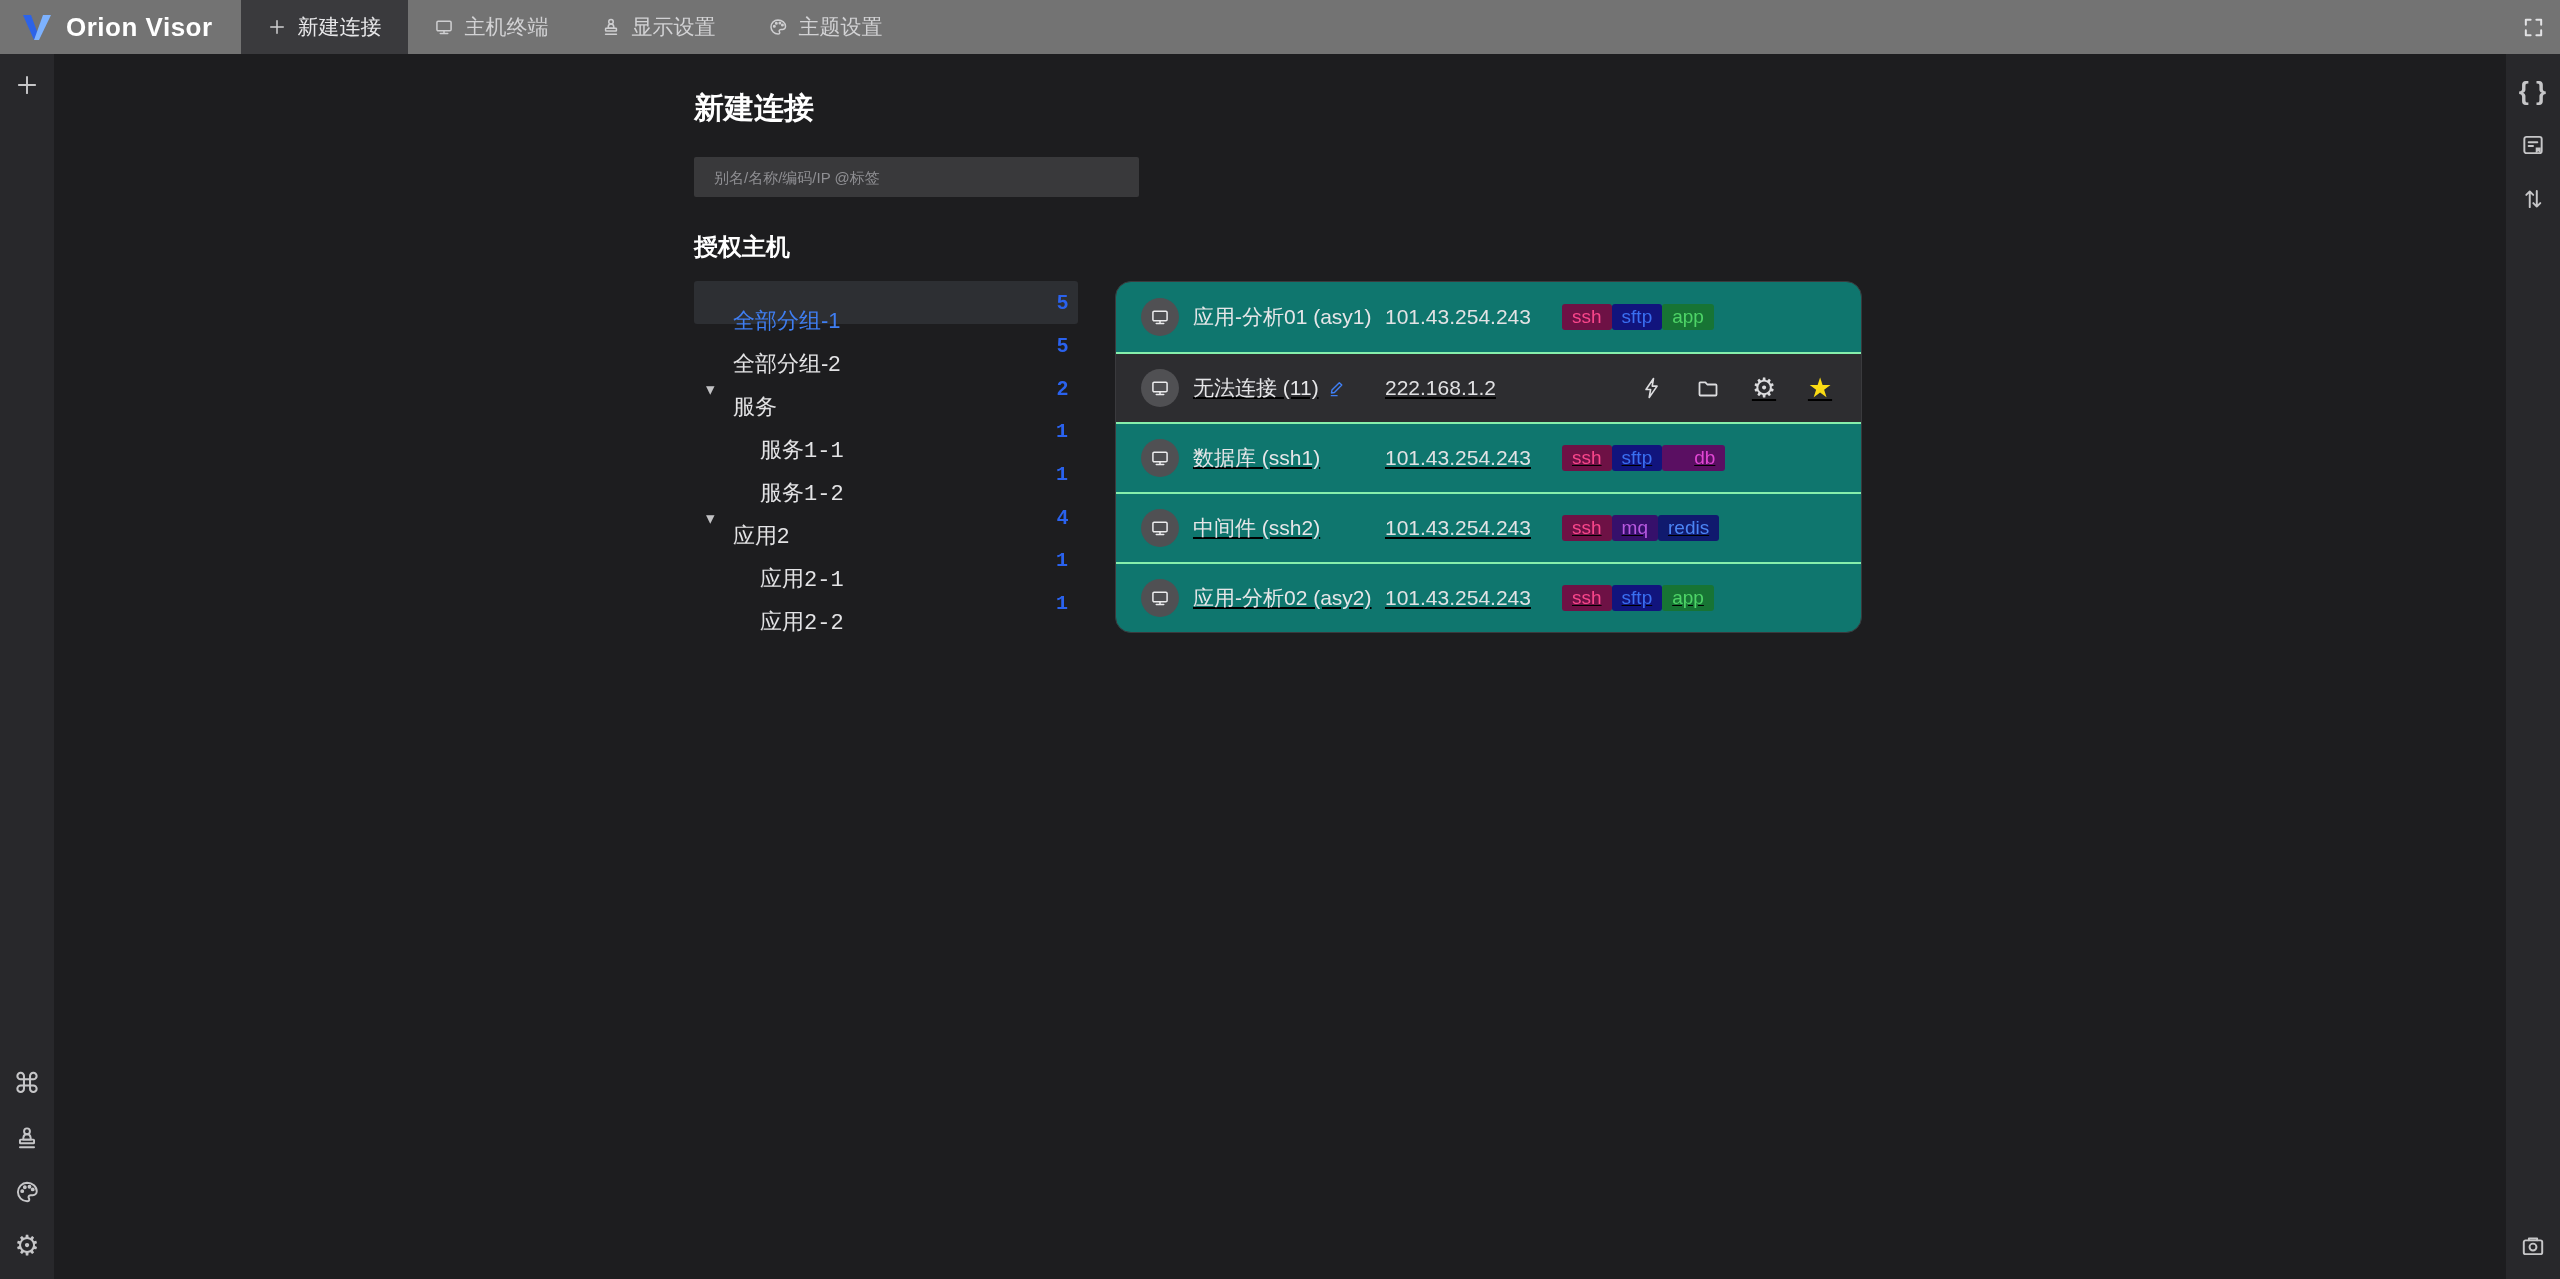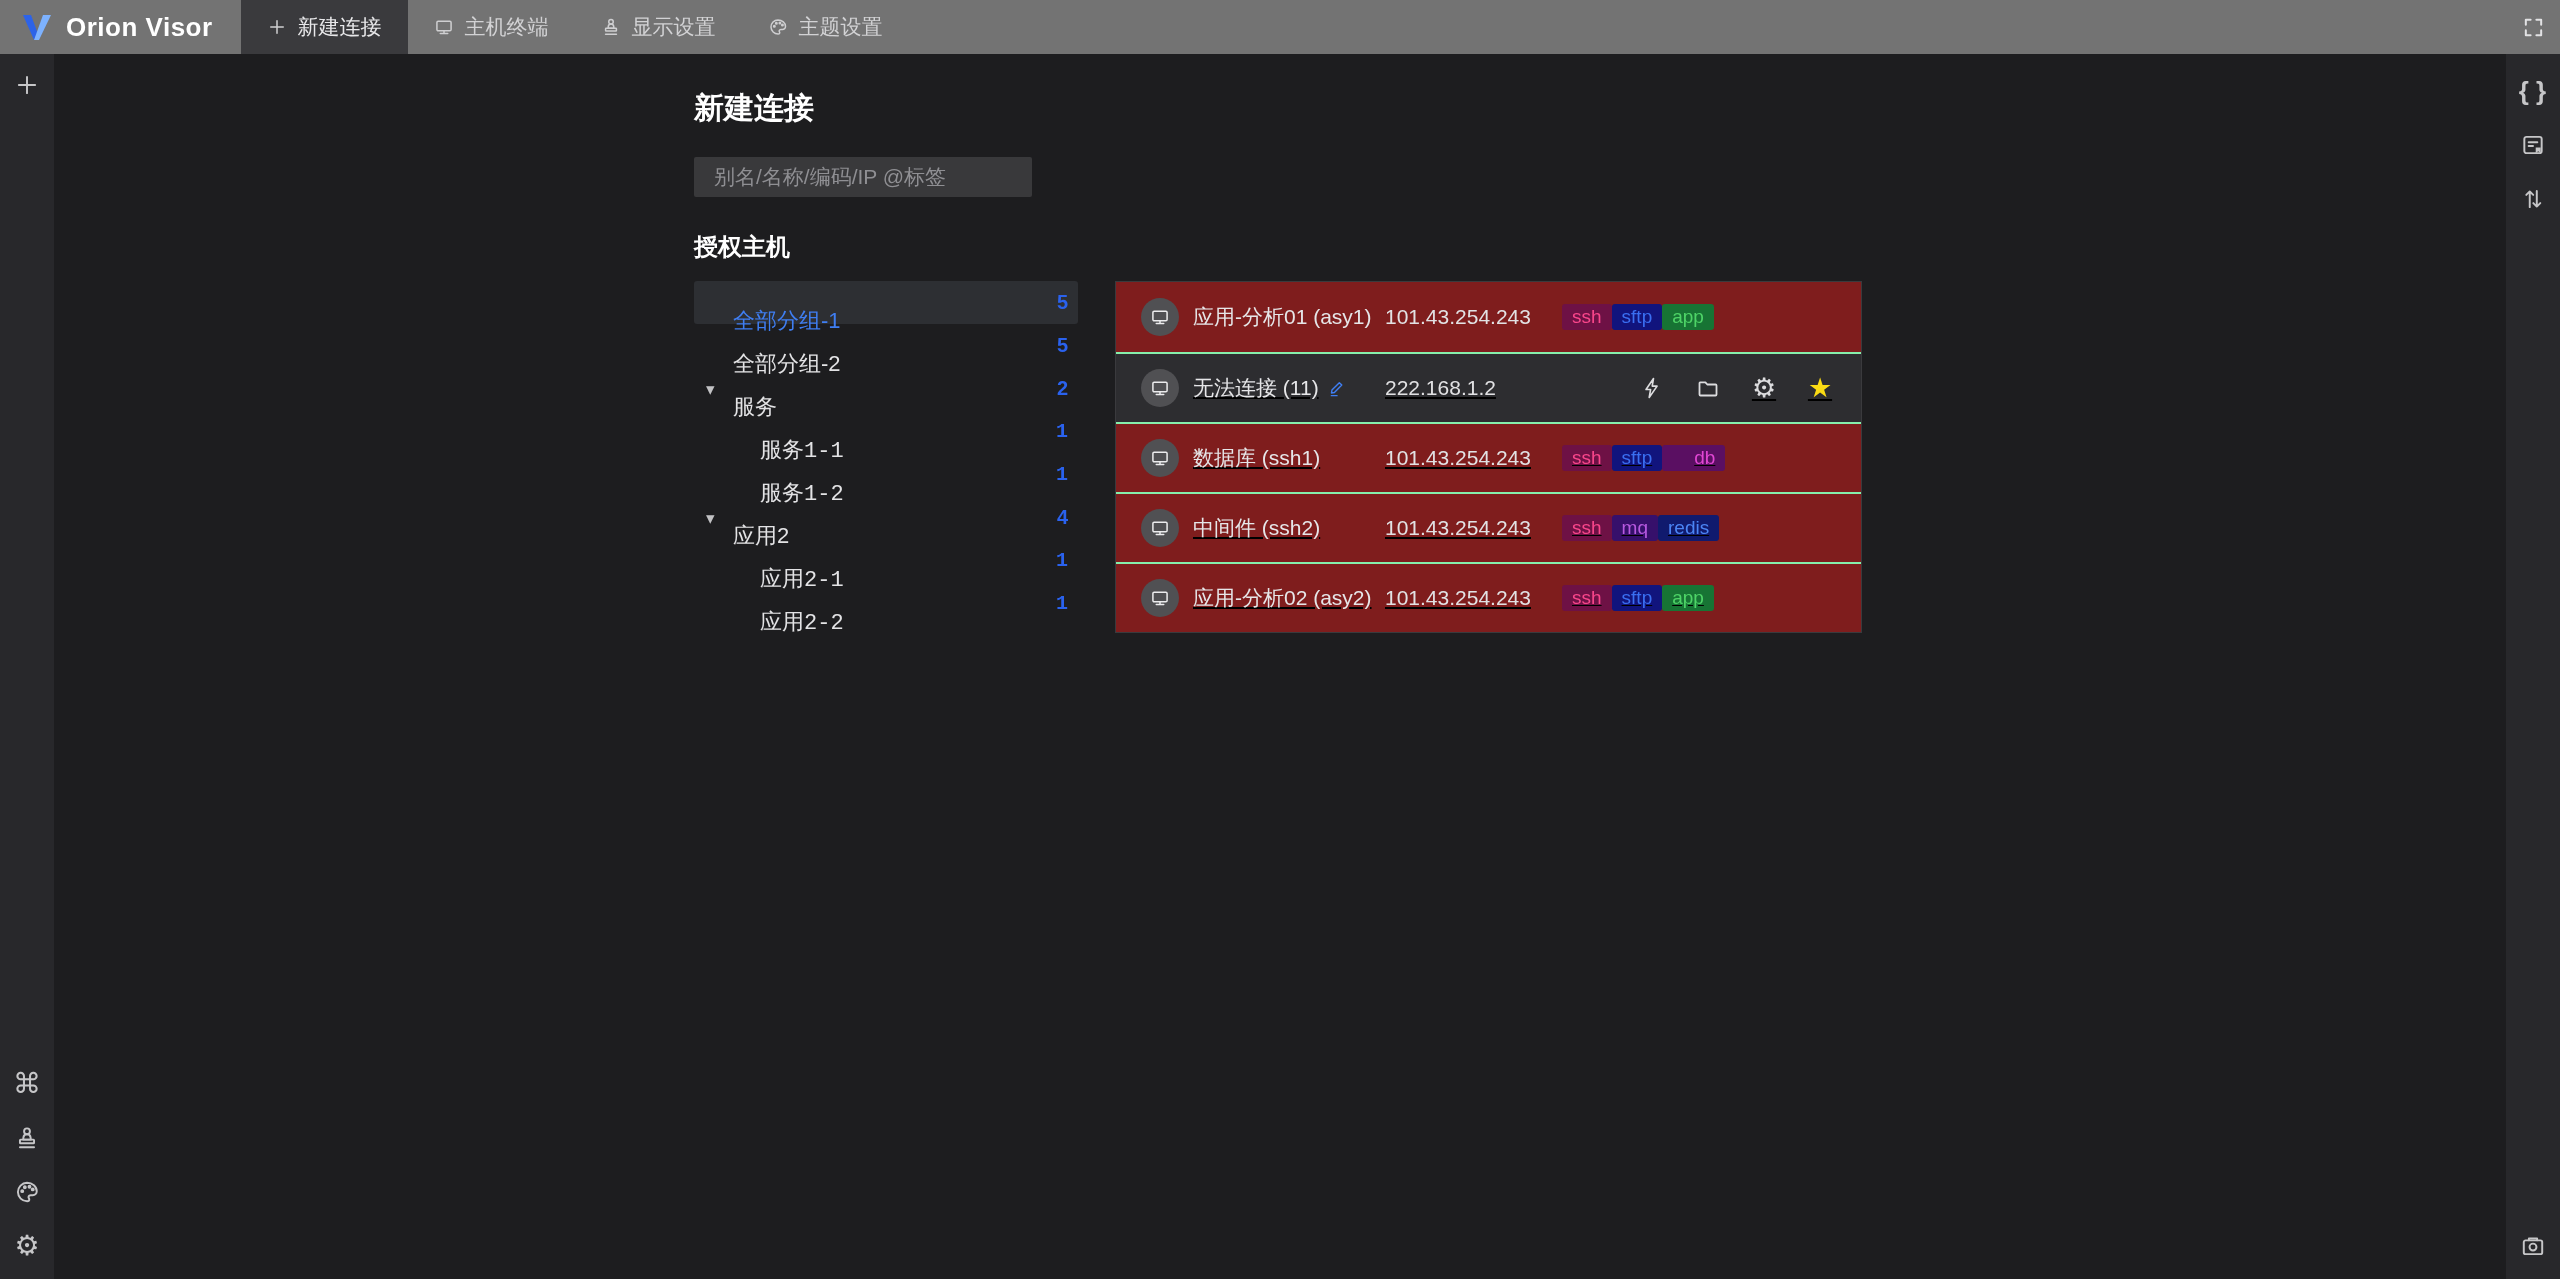--- a/index.html
+++ b/index.html
@@ -31,37 +31,37 @@
 
   
   .main { grid-row:2; grid-column:2; background:#1d1d1f; overflow:hidden; }
   .content { width:1168px; margin-left:640px; }
   .page-title { margin-top:34px; font-size:30px; font-weight:bold; color:#ffffff; }
   .toolbar { margin-top:28px; display:flex; justify-content:space-between; align-items:center; }
   .seg { display:inline-flex; align-items:center; background:#29292b; border-radius:3px; padding:3px; height:40px; }
   .seg-item { display:flex; align-items:center; height:34px; padding:0 21px; font-size:21px; color:#d4d4d6; cursor:pointer; border-radius:2px; }
   .seg-item.active { background:#3b3b3e; color:#3f7ef2; }
   .seg-div { width:1px; height:18px; background:#4c4c4e; }
-  .search-input { width:338px; height:40px; background:#39393b; border:none; border-radius:2px; color:#14b8a6; font-size:21px; padding:0 20px; outline:none; font-family:"Liberation Sans", sans-serif; }
+  .search-input { width:445px; height:40px; background:#39393b; border:none; border-radius:2px; color:#14b8a6; font-size:15px; padding:0 20px; outline:none; font-family:"Liberation Sans", sans-serif; }
   .search-input::placeholder { color:#8f8f93; }
 
   .section-heading { margin:34px 0 18px; font-size:24px; font-weight:bold; color:#ffffff; }
   .body-row { display:flex; gap:37px; align-items:flex-start; }
 
   
   .tree { width:384px; }
   .tree-row { position:relative; height:43px; display:flex; align-items:center; padding:0 10px 0 39px; font-size:22px; color:#e3e3e5; cursor:pointer; border-radius:3px; }
   .tree-row.child { padding-left:66px;font-family:Liberation Mono, monospace; }
   .tree-row.selected { background:#2d2f33; color:#3f7ef2; }
   .caret { position:absolute; left:12px; top:50%; transform:translateY(-50%); font-size:17px; color:#c2c2c4; cursor:pointer; }
   .tree-label { flex:1 1 auto; white-space:nowrap; overflow:hidden;margin-top:37px; }
   .tree-count { font-size:20px; font-weight:bold; color:#2a62ee; }
 
   
-  .panel { width:747px; background:#7f1d1d; border:1px solid #3a3a3d; border-radius:0; overflow:hidden; }
+  .panel { width:747px; background:#0f766e; border:1px solid #3a3a3d; border-radius:16px; overflow:hidden; }
   .host-row { display:flex; align-items:center; height:70px; cursor:pointer; }
   .host-row + .host-row { border-top:2px solid #86efac;text-decoration:underline; }
   .host-row.hovered { background:#2d2d30; }
   .avatar { width:38px; height:38px; border-radius:50%; background:#505053; margin-left:25px; display:flex; align-items:center; justify-content:center; color:#ececee; font-size:20px; flex:0 0 auto; }
   .host-name-col { display:inline-flex; align-items:center; gap:9px; width:192px; margin-left:14px; flex:0 0 auto; }
   .host-name { font-size:21px; color:#e6e6e8; white-space:nowrap; }
   .edit-btn { color:#3f7ef2; font-size:19px; display:inline-flex; cursor:pointer; }
   .host-ip { width:177px; flex:0 0 auto; font-size:21px; color:#e2e2e4; }
   .tags { display:inline-flex; gap:0; align-items:center; }
   .tag { display:inline-flex; align-items:center; height:26px; padding:0 10px; border-radius:3px; font-size:19px; }

